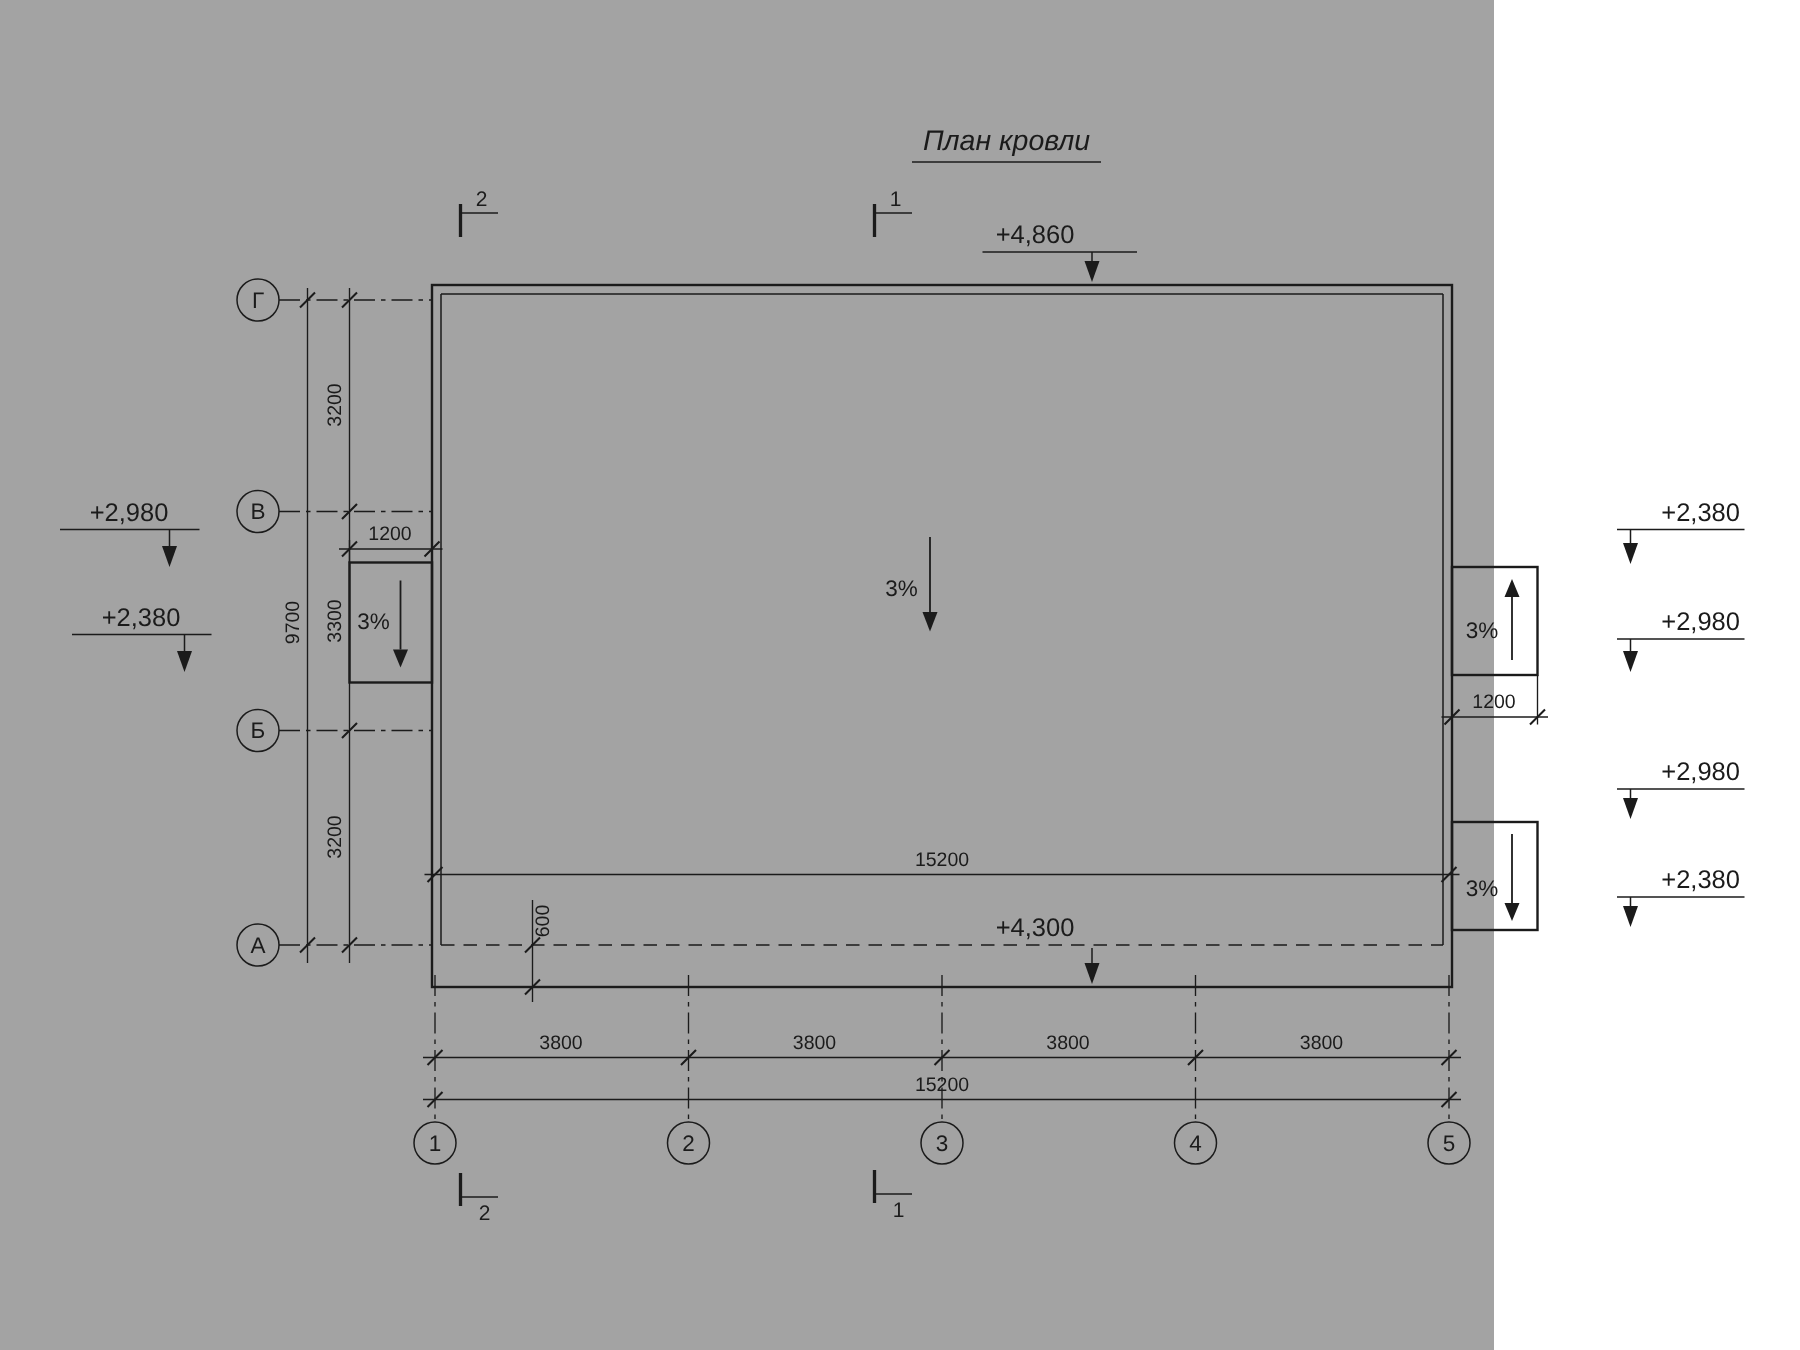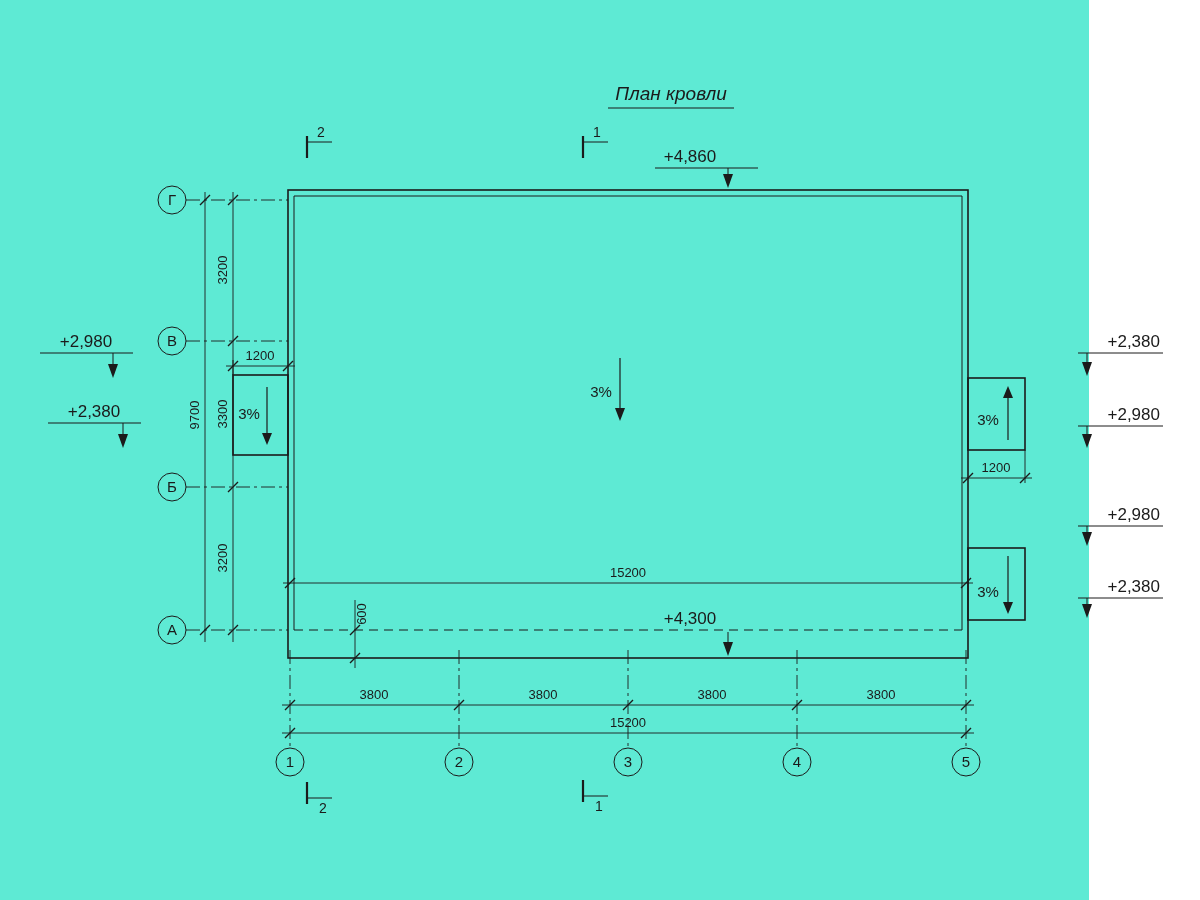--- a/index.html
+++ b/index.html
@@ -1,17 +1,17 @@
 <!DOCTYPE html>
 <html><head>
 <meta charset="utf-8">
 <style>
   html,body{margin:0;padding:0;background:#ffffff;}
   .page{
-    width:1089px;height:900px;position:relative;background:#5eead4;
+    width:996px;height:900px;position:relative;background:#a3a3a3;
     font-family:"Liberation Sans","DejaVu Sans",sans-serif;
   }
   svg{position:absolute;left:0;top:0;}
   text{fill:#1b1b1b;font-family:"Liberation Sans","DejaVu Sans",sans-serif;}
   .mid{text-anchor:middle;}
   .endA{text-anchor:end;}
   .t13{font-size:13px;}
   .t14{font-size:14px;}
   .t15{font-size:15px;}
   .t17{font-size:17px;}

